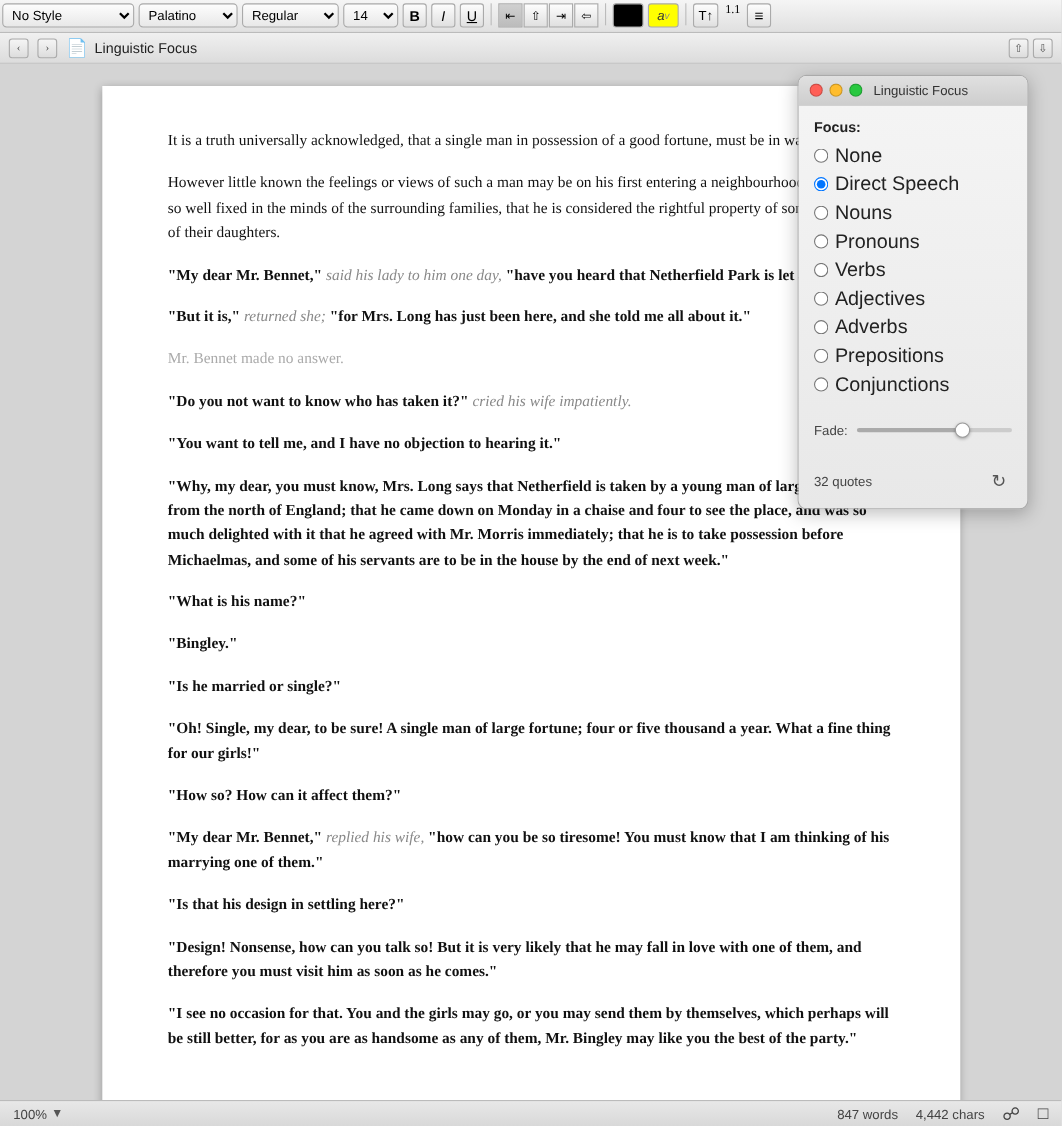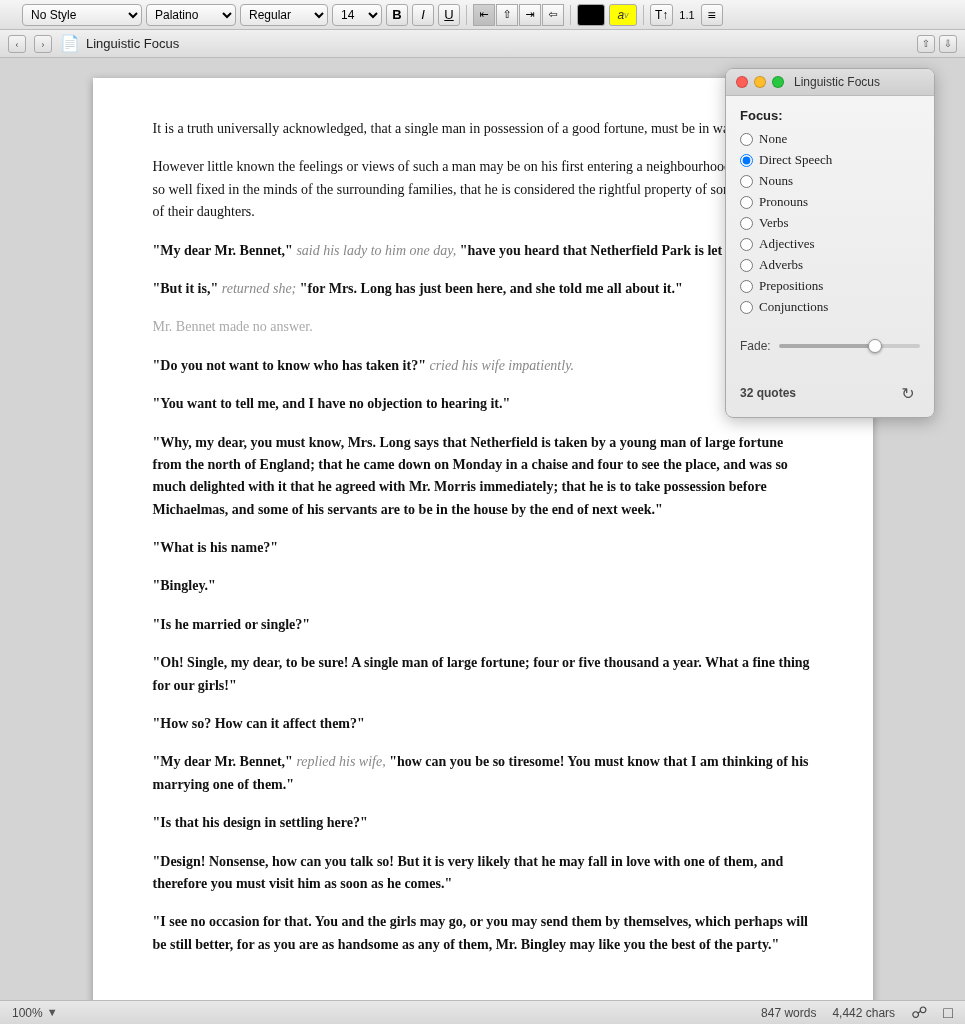--- a/index.html
+++ b/index.html
@@ -9,24 +9,23 @@
       width: 965px;
       height: 1024px;
       overflow: hidden;
       display: flex;
       flex-direction: column;
     }
 
     
     #toolbar {
       display: flex;
-      align-items: center;
       background: linear-gradient(to bottom, #f5f5f5, #e0e0e0);
       border-bottom: 1px solid #bbb;
-      padding: 3px 22px;
+      padding: 3px 2px;
       gap: 4px;
       height: 30px;
       flex-shrink: 0;
     }
     .toolbar-select {
       height: 22px;
       font-size: 12px;
       background: linear-gradient(to bottom, #fdfdfd, #e8e8e8);
       border: 1px solid #aaa;
       border-radius: 4px;
@@ -80,21 +79,21 @@
       height: 20px;
       background: #bbb;
       margin: 0 2px;
     }
     .toolbar-align-group {
       display: flex;
       gap: 1px;
     }
     .toolbar-spacing {
       font-size: 11px;
-      font-family: Liberation Sans, sans-serif;
+      font-family: Liberation Serif, serif;
     }
 
     
     #titlebar {
       display: flex;
       align-items: center;
       background: linear-gradient(to bottom, #f0f0f0, #dcdcdc);
       border-bottom: 1px solid #bbb;
       padding: 0 8px;
       height: 28px;
@@ -258,22 +257,22 @@
       gap: 6px;
       margin-bottom: 5px;
       cursor: pointer;
     }
     .radio-option input[type=radio] {
       margin: 0;
       width: 13px;
       height: 13px;
     }
     .radio-label {
-      font-family: Liberation Serif, serif;
-      font-size: 13px;
+      font-family: Liberation Sans, sans-serif;
+      font-size: 18px;
       color: #222;
     }
     .fade-row {
       display: flex;
       align-items: center;
       gap: 8px;
       margin-top: 24px;
       margin-bottom: 10px;
     }
     .fade-label {
@@ -304,21 +303,20 @@
     .panel-footer {
       display: flex;
       align-items: center;
       justify-content: space-between;
       padding: 6px 14px 12px;
     }
     .quotes-count {
       font-family: sans-serif;
       font-size: 12px;
       color: #444;
-      font-weight: bold;
     }
     .refresh-btn {
       width: 24px;
       height: 24px;
       border: none;
       background: none;
       cursor: pointer;
       font-size: 16px;
       color: #555;
       display: flex;

